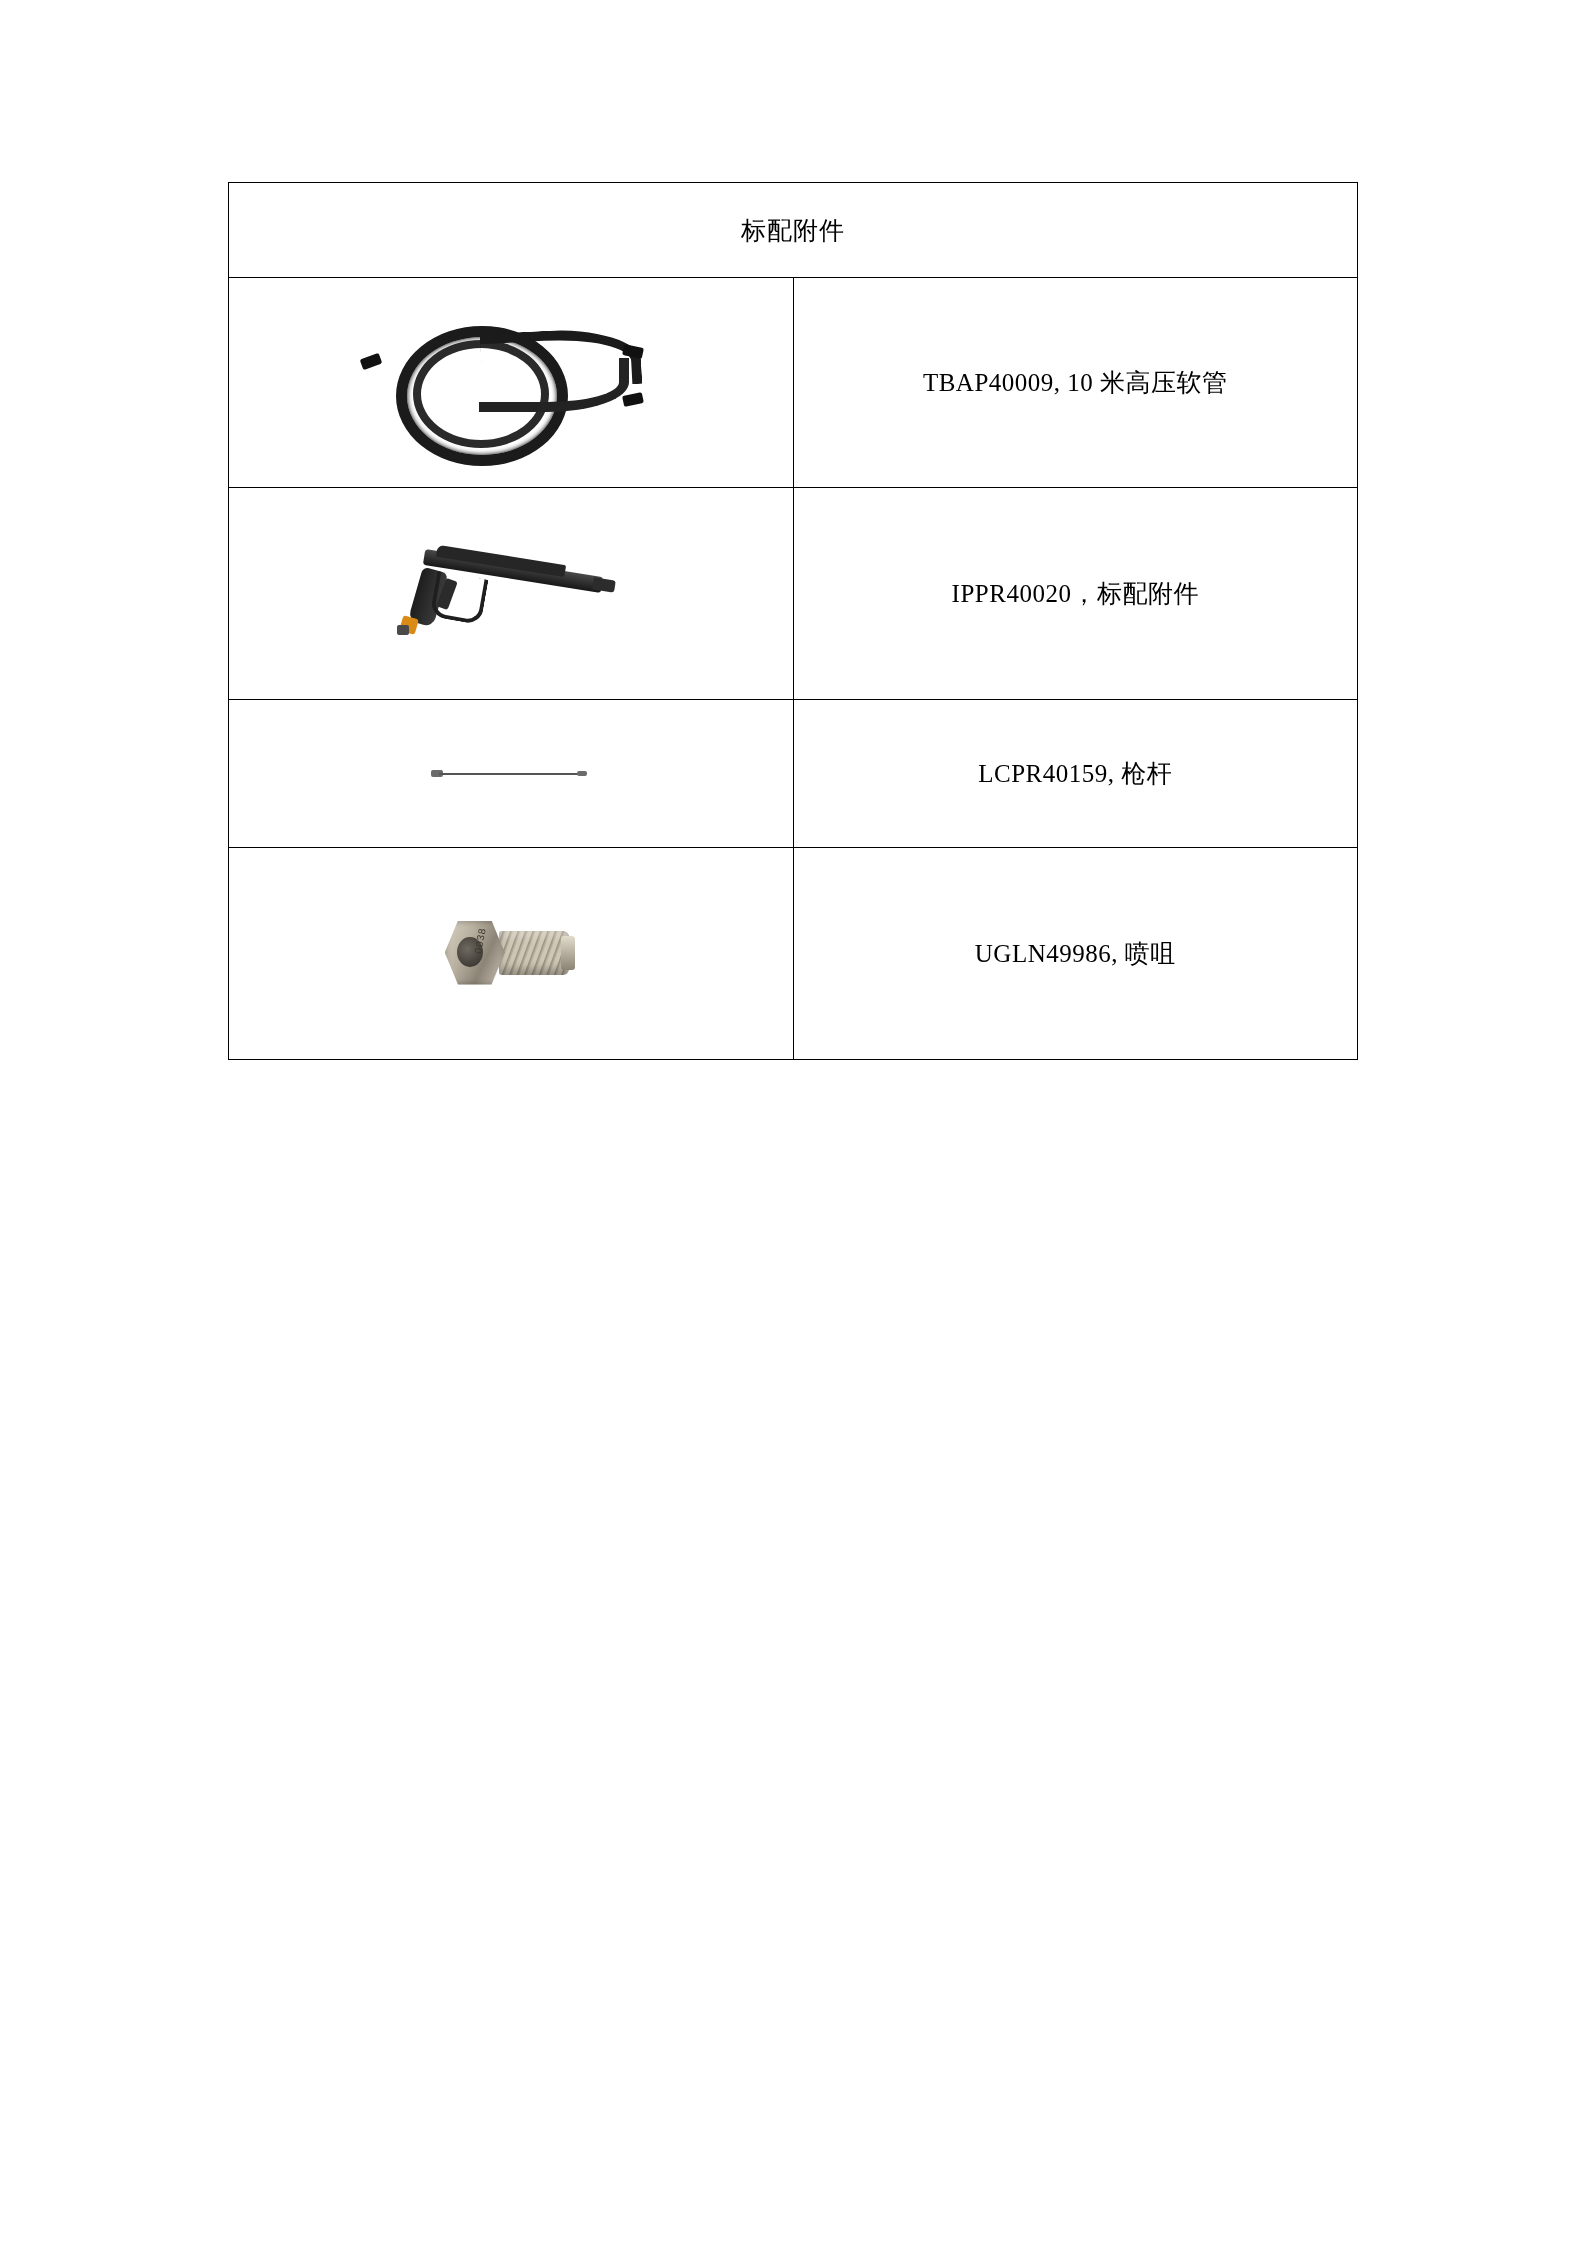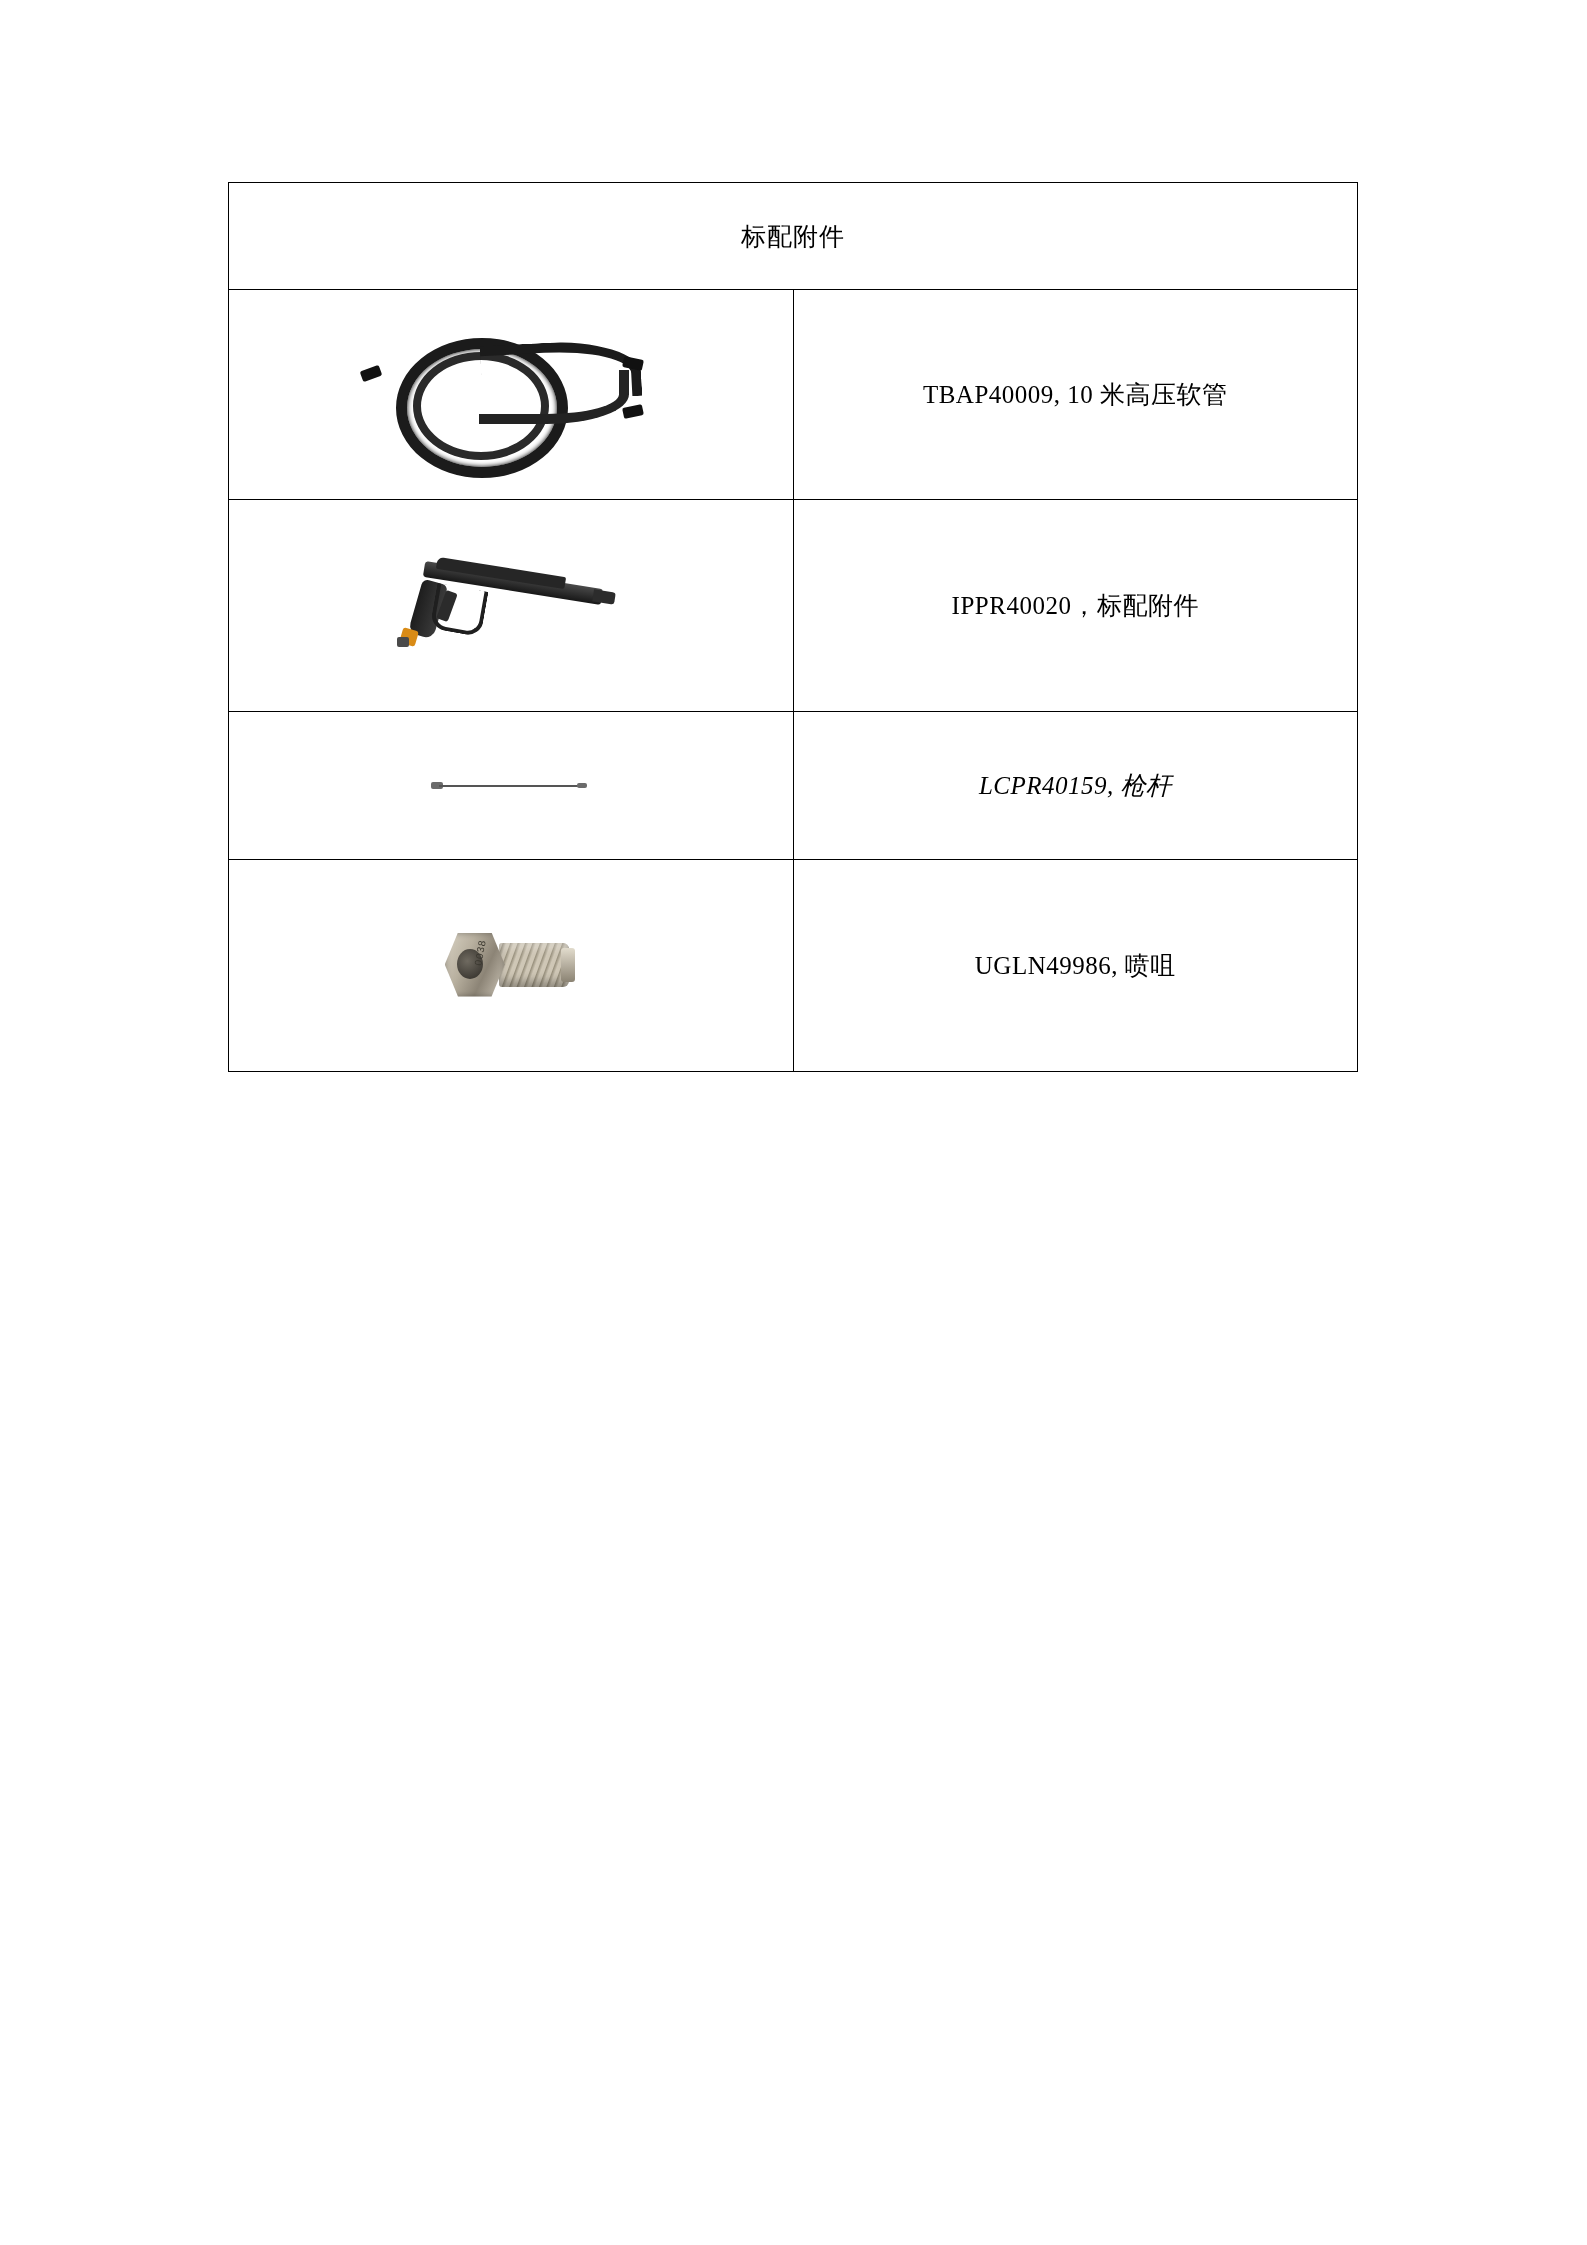--- a/index.html
+++ b/index.html
@@ -29,21 +29,21 @@
     position: absolute;
     left: 228px;
     top: 182px;
     width: 1130px;
     border-collapse: collapse;
     table-layout: fixed;
   }
 
   .accessories-table td {
     border: 1px solid #000000;
-    padding: 18px;
+    padding: 12px;
     vertical-align: middle;
     text-align: center;
   }
 
   .table-title-cell {
     height: 70px;
     font-size: 25px;
     letter-spacing: 1px;
   }
 
@@ -52,21 +52,21 @@
   }
 
   .label-cell {
     width: 623px;
     font-size: 25px;
     letter-spacing: 0.5px;
   }
 
   .row-hose { height: 210px; }
   .row-gun { height: 212px; }
-  .row-lance { height: 148px; font-style: italic; }
+  .row-lance { height: 148px; }
   .row-nozzle { height: 212px; }
 
   .img-wrap {
     width: 100%;
     height: 100%;
     display: flex;
     align-items: center;
     justify-content: center;
   }
 

